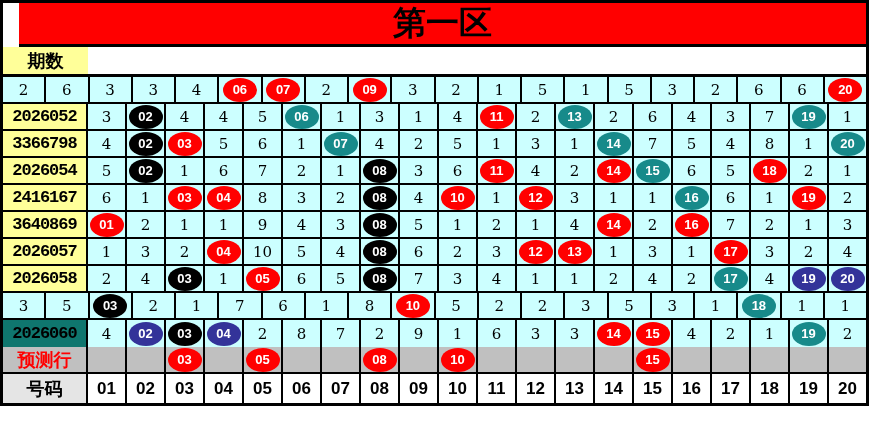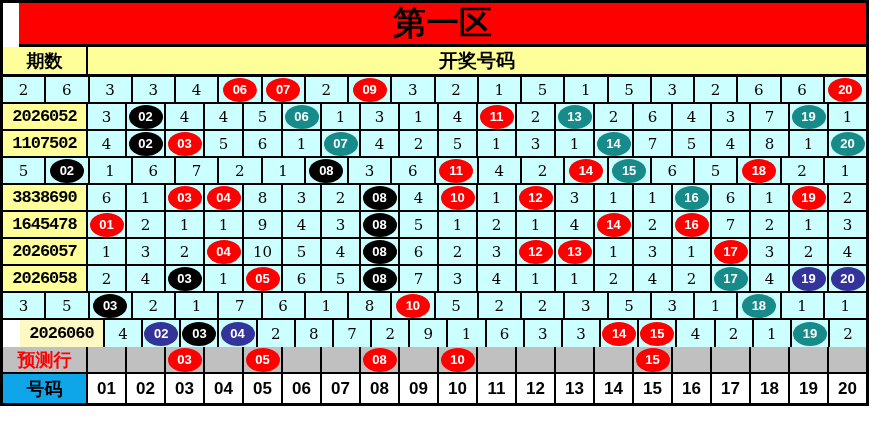--- a/index.html
+++ b/index.html
@@ -50,23 +50,20 @@
   <div class="frame">
 
     <div class="title-bar" style="background: rgb(255, 0, 0); margin-left: 16px;">
       <span>第一区</span>
     </div>
 
     <div class="header-row">
       <div class="cell label-cell" style="background: rgb(255, 255, 153);">
         <span>期数</span>
       </div>
-      <div class="cell header-span" style="background: rgb(255, 255, 153);">
-        <span>开奖号码</span>
-      </div>
     </div>
 
     <div id="rows-container">
         <div class="row">
           <div class="cell num-cell" style="background: rgb(204, 255, 255);">2</div>
           <div class="cell num-cell" style="background: rgb(204, 255, 255);">6</div>
           <div class="cell num-cell" style="background: rgb(204, 255, 255);">3</div>
           <div class="cell num-cell" style="background: rgb(204, 255, 255);">3</div>
           <div class="cell num-cell" style="background: rgb(204, 255, 255);">4</div>
           <div class="cell num-cell" style="background: rgb(204, 255, 255);">
@@ -120,21 +117,21 @@
           <div class="cell num-cell" style="background: rgb(204, 255, 255);">6</div>
           <div class="cell num-cell" style="background: rgb(204, 255, 255);">4</div>
           <div class="cell num-cell" style="background: rgb(204, 255, 255);">3</div>
           <div class="cell num-cell" style="background: rgb(204, 255, 255);">7</div>
           <div class="cell num-cell" style="background: rgb(204, 255, 255);">
             <span class="ball" style="background: rgb(23, 138, 138);">19</span>
           </div>
           <div class="cell num-cell" style="background: rgb(204, 255, 255);">1</div>
         </div>
         <div class="row">
-          <div class="cell period-cell" style="background: rgb(255, 255, 153);">1107502</div>
+          <div class="cell period-cell" style="background: rgb(255, 255, 153);">3366798</div>
           <div class="cell num-cell" style="background: rgb(204, 255, 255);">4</div>
           <div class="cell num-cell" style="background: rgb(204, 255, 255);">
             <span class="ball" style="background: rgb(0, 0, 0);">02</span>
           </div>
           <div class="cell num-cell" style="background: rgb(204, 255, 255);">
             <span class="ball" style="background: rgb(255, 0, 0);">03</span>
           </div>
           <div class="cell num-cell" style="background: rgb(204, 255, 255);">5</div>
           <div class="cell num-cell" style="background: rgb(204, 255, 255);">6</div>
           <div class="cell num-cell" style="background: rgb(204, 255, 255);">1</div>
@@ -153,20 +150,21 @@
           <div class="cell num-cell" style="background: rgb(204, 255, 255);">7</div>
           <div class="cell num-cell" style="background: rgb(204, 255, 255);">5</div>
           <div class="cell num-cell" style="background: rgb(204, 255, 255);">4</div>
           <div class="cell num-cell" style="background: rgb(204, 255, 255);">8</div>
           <div class="cell num-cell" style="background: rgb(204, 255, 255);">1</div>
           <div class="cell num-cell" style="background: rgb(204, 255, 255);">
             <span class="ball" style="background: rgb(23, 138, 138);">20</span>
           </div>
         </div>
         <div class="row">
+          <div class="cell period-cell" style="background: rgb(255, 255, 153);">2026054</div>
           <div class="cell num-cell" style="background: rgb(204, 255, 255);">5</div>
           <div class="cell num-cell" style="background: rgb(204, 255, 255);">
             <span class="ball" style="background: rgb(0, 0, 0);">02</span>
           </div>
           <div class="cell num-cell" style="background: rgb(204, 255, 255);">1</div>
           <div class="cell num-cell" style="background: rgb(204, 255, 255);">6</div>
           <div class="cell num-cell" style="background: rgb(204, 255, 255);">7</div>
           <div class="cell num-cell" style="background: rgb(204, 255, 255);">2</div>
           <div class="cell num-cell" style="background: rgb(204, 255, 255);">1</div>
           <div class="cell num-cell" style="background: rgb(204, 255, 255);">
@@ -187,21 +185,21 @@
           </div>
           <div class="cell num-cell" style="background: rgb(204, 255, 255);">6</div>
           <div class="cell num-cell" style="background: rgb(204, 255, 255);">5</div>
           <div class="cell num-cell" style="background: rgb(204, 255, 255);">
             <span class="ball" style="background: rgb(255, 0, 0);">18</span>
           </div>
           <div class="cell num-cell" style="background: rgb(204, 255, 255);">2</div>
           <div class="cell num-cell" style="background: rgb(204, 255, 255);">1</div>
         </div>
         <div class="row">
-          <div class="cell period-cell" style="background: rgb(255, 255, 153);">3838690</div>
+          <div class="cell period-cell" style="background: rgb(255, 255, 153);">2416167</div>
           <div class="cell num-cell" style="background: rgb(204, 255, 255);">6</div>
           <div class="cell num-cell" style="background: rgb(204, 255, 255);">1</div>
           <div class="cell num-cell" style="background: rgb(204, 255, 255);">
             <span class="ball" style="background: rgb(255, 0, 0);">03</span>
           </div>
           <div class="cell num-cell" style="background: rgb(204, 255, 255);">
             <span class="ball" style="background: rgb(255, 0, 0);">04</span>
           </div>
           <div class="cell num-cell" style="background: rgb(204, 255, 255);">8</div>
           <div class="cell num-cell" style="background: rgb(204, 255, 255);">3</div>
@@ -224,21 +222,21 @@
             <span class="ball" style="background: rgb(23, 138, 138);">16</span>
           </div>
           <div class="cell num-cell" style="background: rgb(204, 255, 255);">6</div>
           <div class="cell num-cell" style="background: rgb(204, 255, 255);">1</div>
           <div class="cell num-cell" style="background: rgb(204, 255, 255);">
             <span class="ball" style="background: rgb(255, 0, 0);">19</span>
           </div>
           <div class="cell num-cell" style="background: rgb(204, 255, 255);">2</div>
         </div>
         <div class="row">
-          <div class="cell period-cell" style="background: rgb(255, 255, 153);">1645478</div>
+          <div class="cell period-cell" style="background: rgb(255, 255, 153);">3640869</div>
           <div class="cell num-cell" style="background: rgb(204, 255, 255);">
             <span class="ball" style="background: rgb(255, 0, 0);">01</span>
           </div>
           <div class="cell num-cell" style="background: rgb(204, 255, 255);">2</div>
           <div class="cell num-cell" style="background: rgb(204, 255, 255);">1</div>
           <div class="cell num-cell" style="background: rgb(204, 255, 255);">1</div>
           <div class="cell num-cell" style="background: rgb(204, 255, 255);">9</div>
           <div class="cell num-cell" style="background: rgb(204, 255, 255);">4</div>
           <div class="cell num-cell" style="background: rgb(204, 255, 255);">3</div>
           <div class="cell num-cell" style="background: rgb(204, 255, 255);">
@@ -351,21 +349,21 @@
           <div class="cell num-cell" style="background: rgb(204, 255, 255);">5</div>
           <div class="cell num-cell" style="background: rgb(204, 255, 255);">3</div>
           <div class="cell num-cell" style="background: rgb(204, 255, 255);">1</div>
           <div class="cell num-cell" style="background: rgb(204, 255, 255);">
             <span class="ball" style="background: rgb(23, 138, 138);">18</span>
           </div>
           <div class="cell num-cell" style="background: rgb(204, 255, 255);">1</div>
           <div class="cell num-cell" style="background: rgb(204, 255, 255);">1</div>
         </div>
         <div class="row">
-          <div class="cell period-cell" style="background: #fef9c3; margin-left: 17px;">2026060</div>
+          <div class="cell period-cell" style="background: #0f766e;">2026060</div>
           <div class="cell num-cell" style="background: rgb(204, 255, 255);">4</div>
           <div class="cell num-cell" style="background: rgb(204, 255, 255);">
             <span class="ball" style="background: rgb(51, 51, 153);">02</span>
           </div>
           <div class="cell num-cell" style="background: rgb(204, 255, 255);">
             <span class="ball" style="background: rgb(0, 0, 0);">03</span>
           </div>
           <div class="cell num-cell" style="background: rgb(204, 255, 255);">
             <span class="ball" style="background: rgb(51, 51, 153);">04</span>
           </div>
@@ -424,21 +422,21 @@
           <span class="ball" style="background: rgb(255, 0, 0);">15</span>
         </div>
         <div class="cell num-cell" style="background: rgb(192, 192, 192);"></div>
         <div class="cell num-cell" style="background: rgb(192, 192, 192);"></div>
         <div class="cell num-cell" style="background: rgb(192, 192, 192);"></div>
         <div class="cell num-cell" style="background: rgb(192, 192, 192);"></div>
         <div class="cell num-cell" style="background: rgb(192, 192, 192);"></div>
       </div>
 
     <div class="row footer-row" id="footer-row">
-      <div class="cell label-cell" style="background: #0ea5e9;">
+      <div class="cell label-cell" style="background: #e5e5e5;">
         <span>号码</span>
       </div>
     <div class="cell num-cell footer-num" style="background: rgb(255, 255, 255);">01</div>
         <div class="cell num-cell footer-num" style="background: rgb(255, 255, 255);">02</div>
         <div class="cell num-cell footer-num" style="background: rgb(255, 255, 255);">03</div>
         <div class="cell num-cell footer-num" style="background: rgb(255, 255, 255);">04</div>
         <div class="cell num-cell footer-num" style="background: rgb(255, 255, 255);">05</div>
         <div class="cell num-cell footer-num" style="background: rgb(255, 255, 255);">06</div>
         <div class="cell num-cell footer-num" style="background: rgb(255, 255, 255);">07</div>
         <div class="cell num-cell footer-num" style="background: rgb(255, 255, 255);">08</div>

